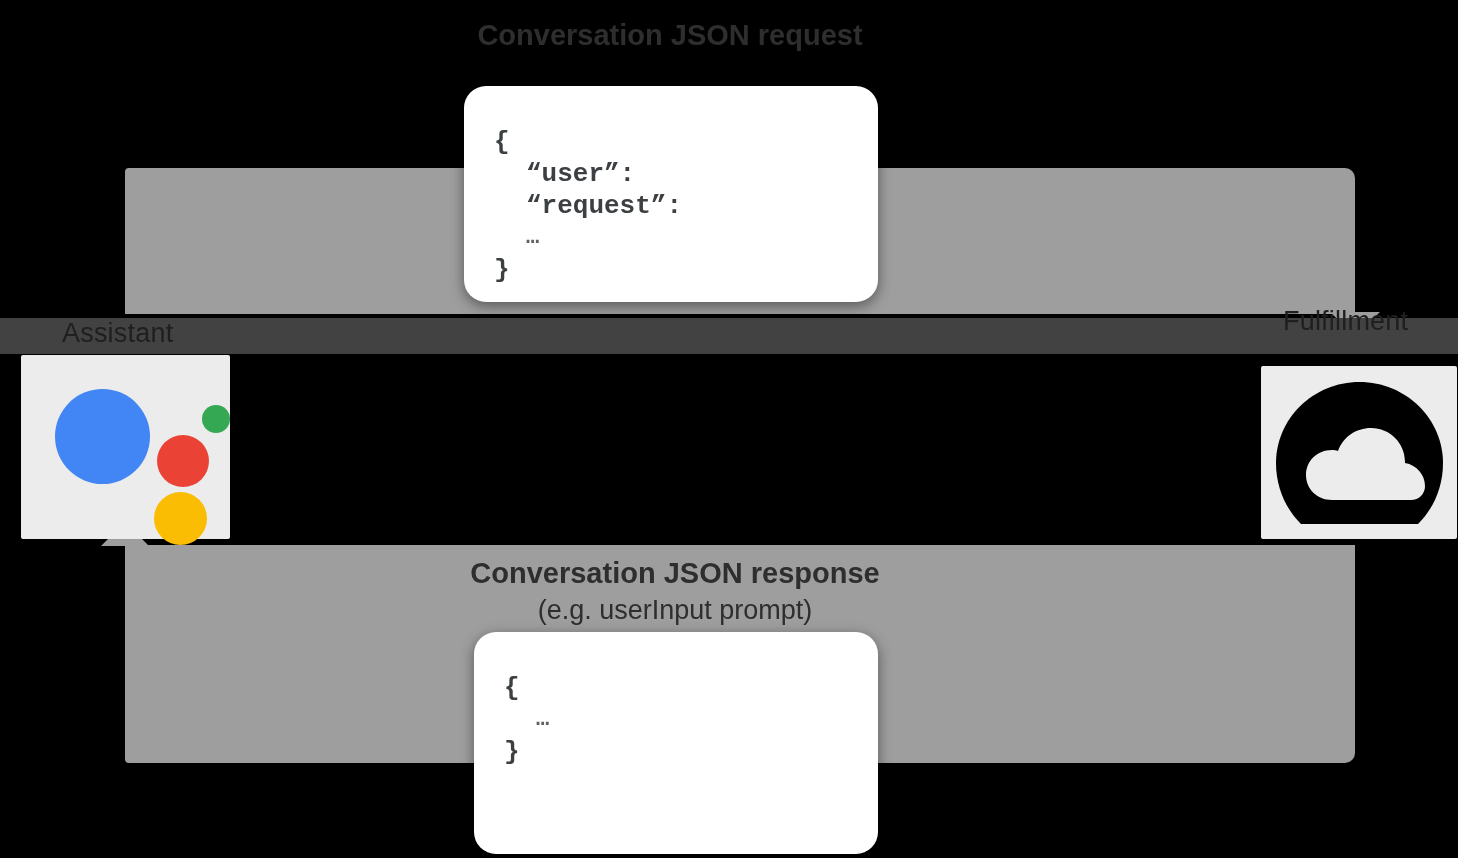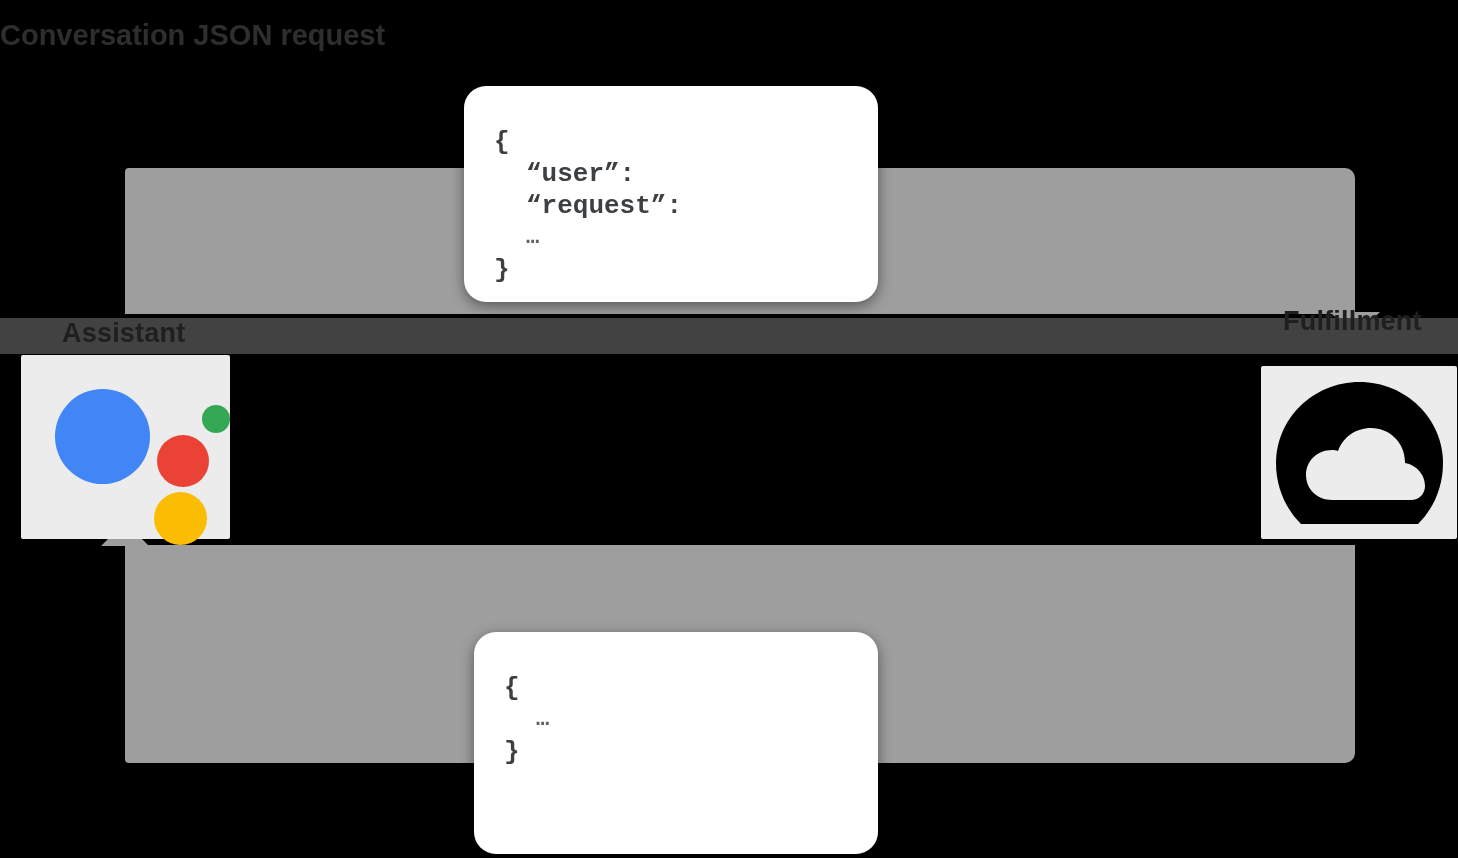--- a/index.html
+++ b/index.html
@@ -104,30 +104,31 @@
   #dot-yellow { left: 113px; top: 125px; width: 53px; height: 53px; background: #fbbc04; }
 
   
   #cloud-icon { width: 175px; height: 150px; display:block; }
 
   
   .strip-label {
     position: absolute;
     color: #1f1f1f;
     font-size: 27px;
-    font-weight: 700;
+    font-weight: 400;
     letter-spacing: .2px;
     white-space: nowrap;
   }
   #label-assistant { left: 62px;  top: 318px; }
   #label-fulfillment { left: 1283px; top: 306px; }
 
   
   .caption {
     position: absolute;
+    text-align: center;
     white-space: nowrap;
     color: #2e2e2e;
   }
   .caption .title {
     display: block;
     font-size: 29px;
     font-weight: 700;
     line-height: 38px;
   }
   .caption .subtitle {
@@ -187,20 +188,24 @@
       <path d="M87.5 4 C41 4 4 41 4 85 C4 110 14 131 29 146 L146 146 C161 131 171 110 171 85 C171 41 134 4 87.5 4 Z" fill="#000000"></path>
       <path d="M60 122 C45 122 34 111 34 97 C34 83 45 72 60 72 C62 72 64 72 66 73 C71 59 84 50 99 50 C118 50 133 65 133 84 L133 85 C145 87 153 97 153 108 C153 116 147 122 139 122 Z" fill="#ececec"></path>
     </svg>
   </div>
   <div class="strip-label" id="label-fulfillment">Fulfillment</div>
 
   <div class="caption" id="caption-request">
     <span class="title">Conversation JSON request</span>
   </div>
 
+  <div class="caption" id="caption-response">
+    <span class="title">Conversation JSON response</span>
+    <span class="subtitle">(e.g. userInput prompt)</span>
+  </div>
 
   <div class="json-card" id="json-request">
     <div class="json-line">{</div>
     <div class="json-line indent">“user”:</div>
     <div class="json-line indent">“request”:</div>
     <div class="json-line indent ellipsis">…</div>
     <div class="json-line">}</div>
   </div>
 
   <div class="json-card" id="json-response">

